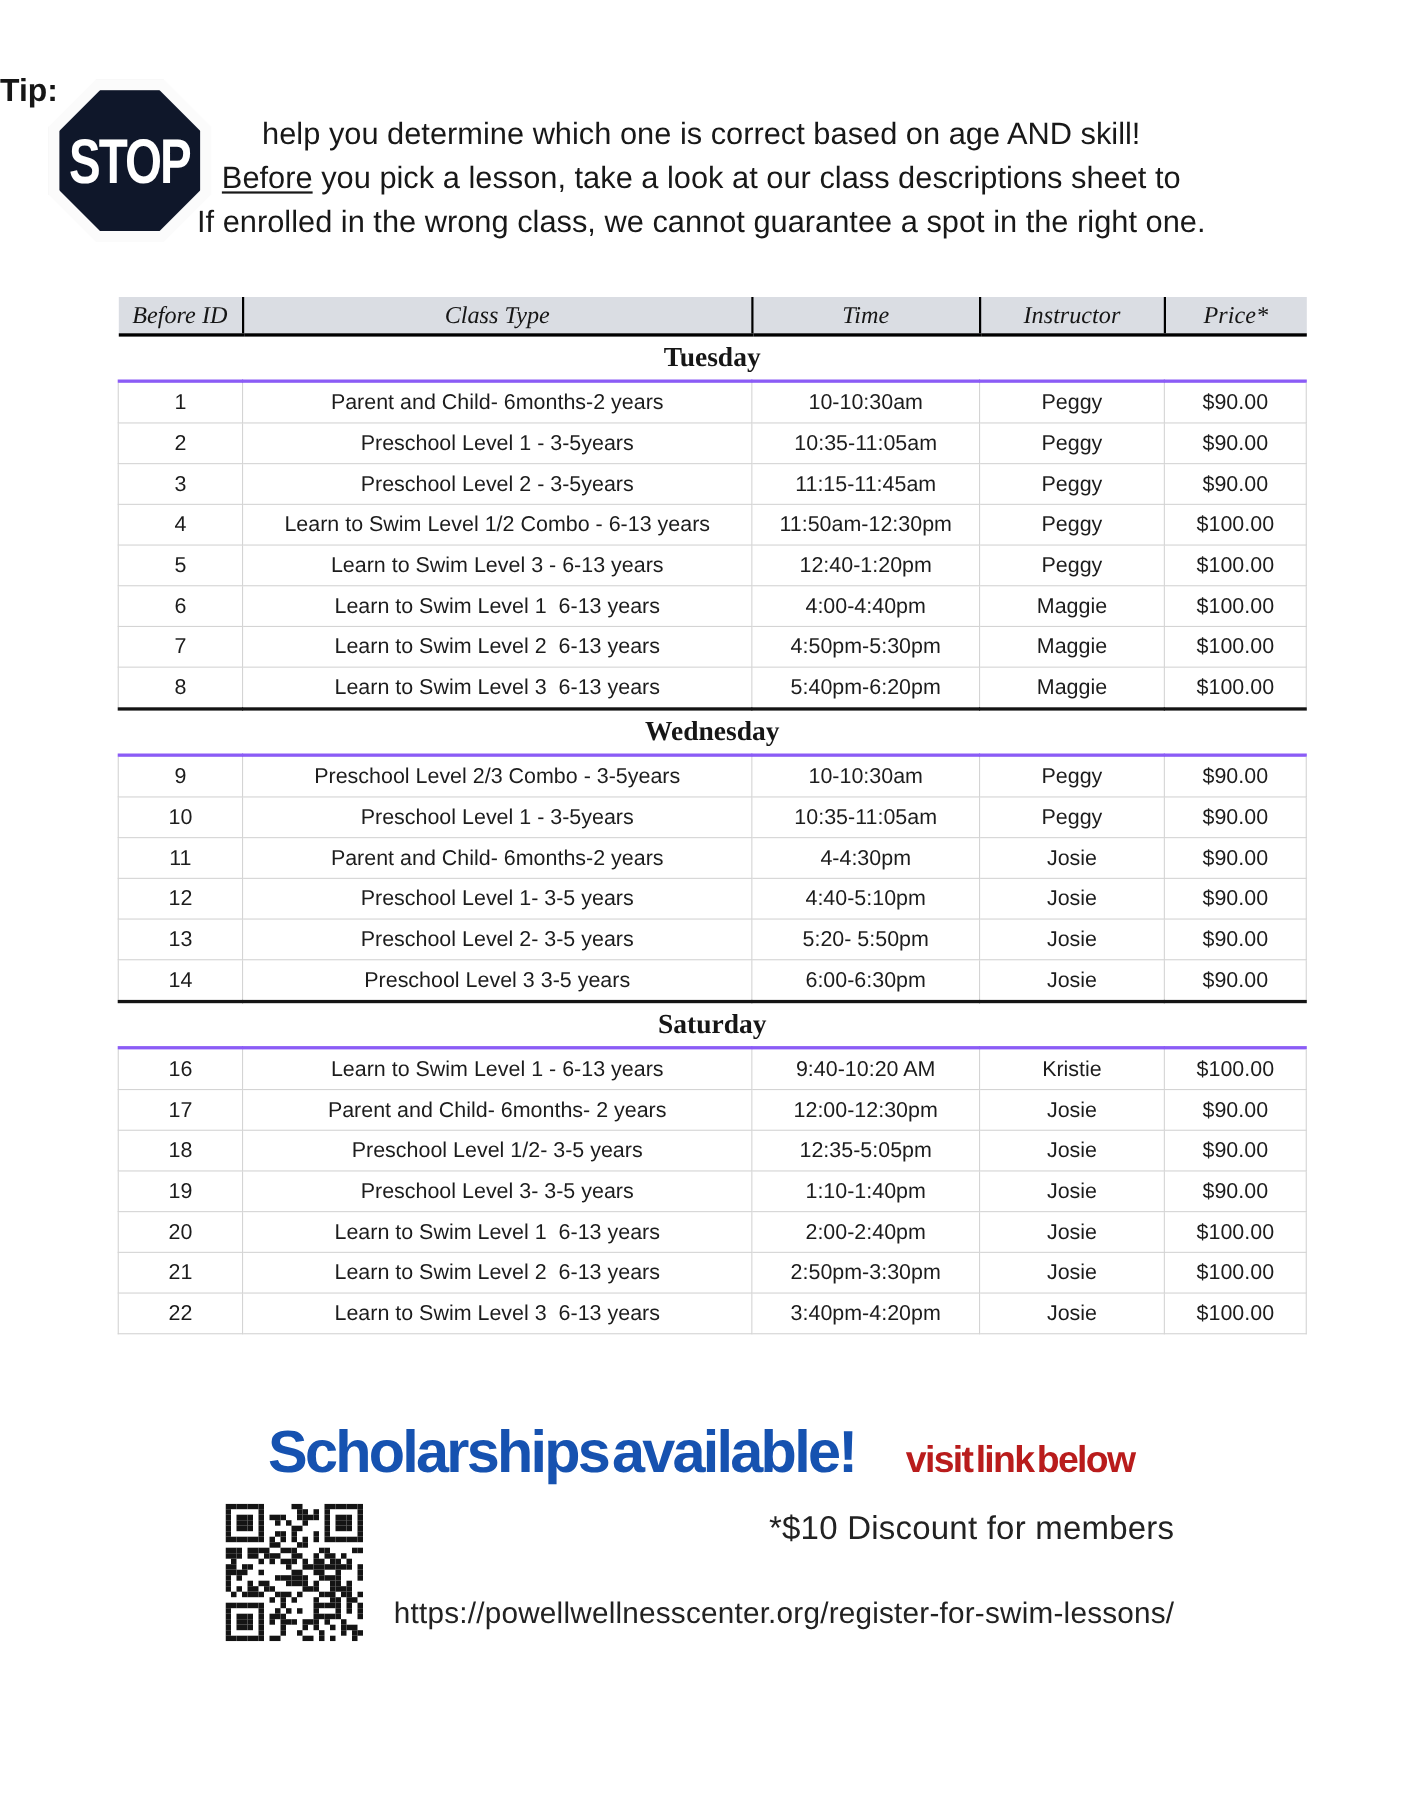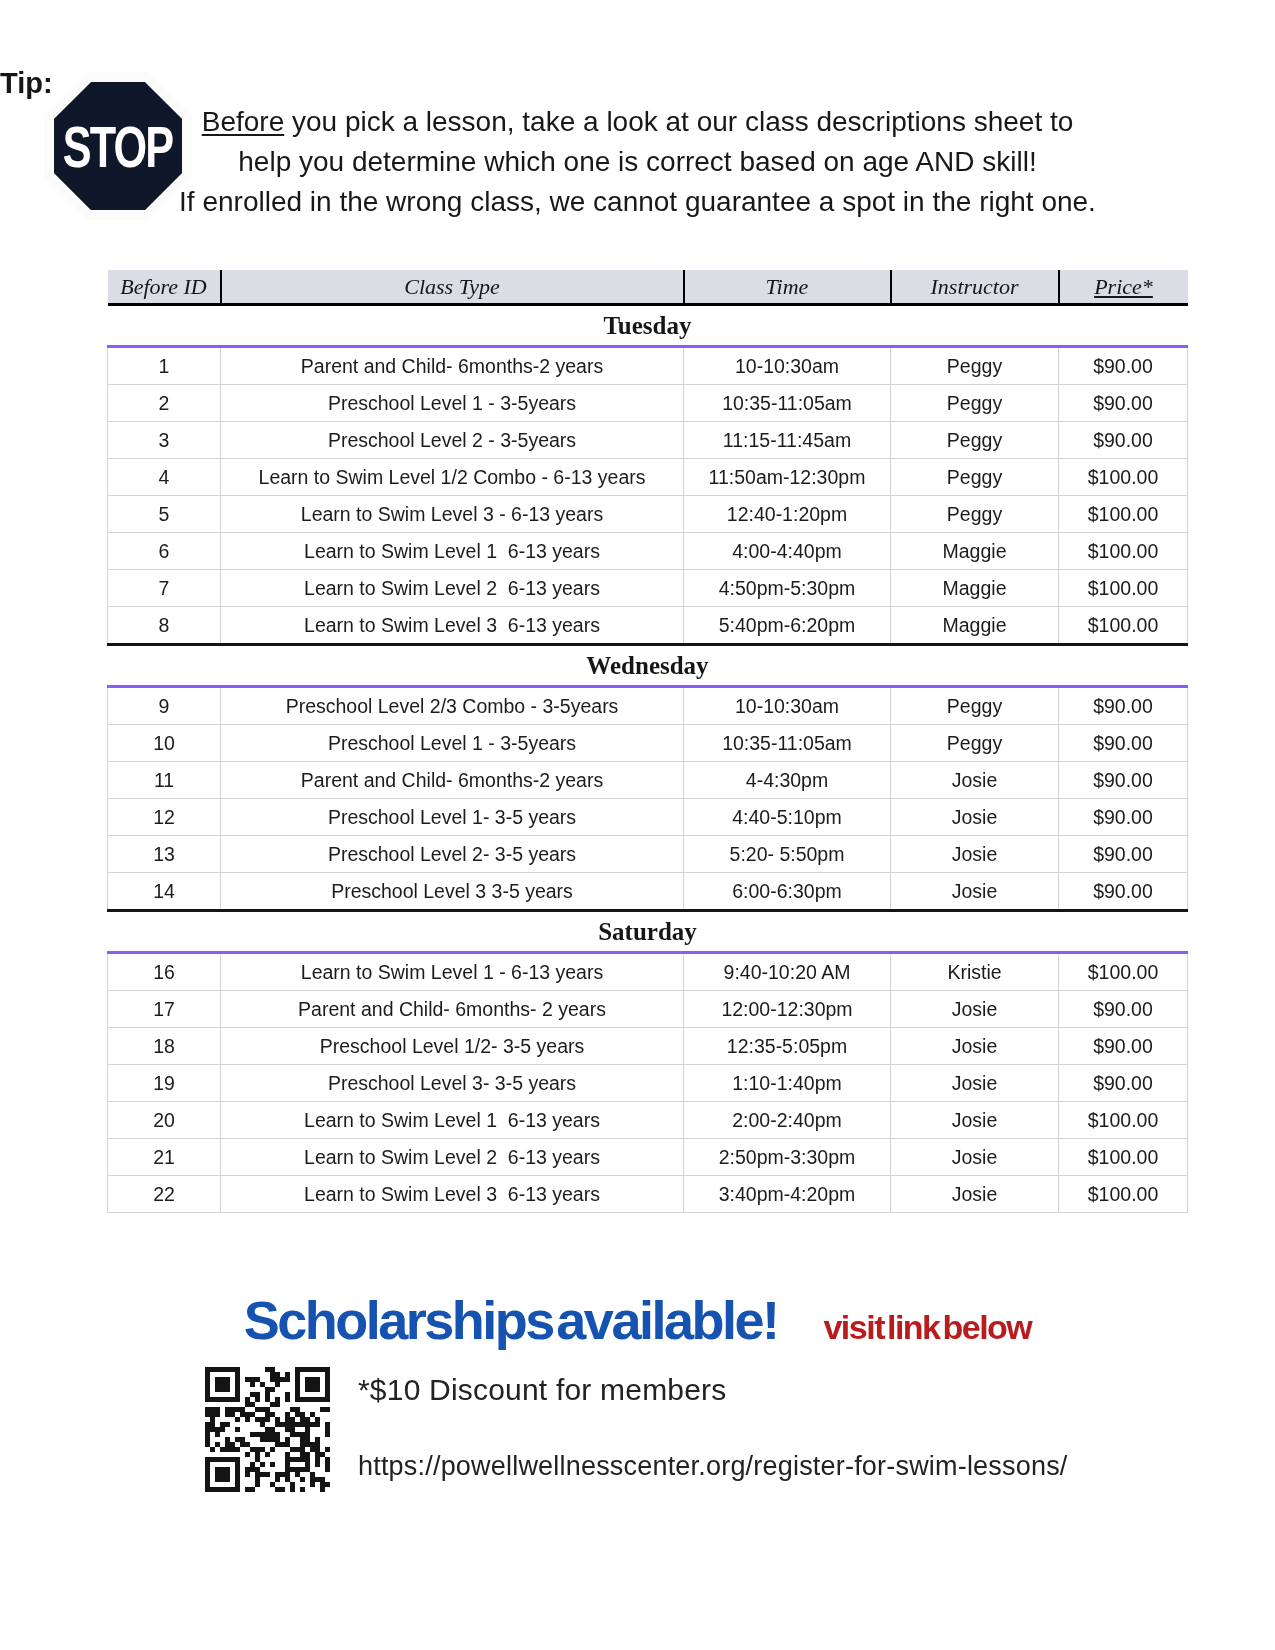--- a/index.html
+++ b/index.html
@@ -42,21 +42,21 @@
     border-collapse:collapse; table-layout:fixed;
     width:1080px; margin:48px 0 0 107px;
   }
   table.schedule thead td {
     background:#dadde3;
     font-family:"Liberation Serif", serif; font-style:italic;
     font-size:22px; text-align:center; vertical-align:middle;
     height:31px; padding:1px 0;
     border-right:2px solid #000; border-bottom:3px solid #000;
   }
-  table.schedule thead td:last-child { border-right:none;text-decoration:underline; }
+  table.schedule thead td:last-child { border-right:none; }
   tr.day-row td {
     font-family:"Liberation Serif", serif; font-weight:bold;
     font-size:25px; text-align:center; height:39px; vertical-align:middle;
     border-top:3px solid #141414; border-bottom:3px solid #8b5cf6;
     background:#fff; padding:0;
   }
   tr.data-row td {
     border:1px solid #d4d4d4;
     font-size:19.5px; text-align:center; vertical-align:middle;
     height:36px; color:#1c1c1c; white-space:pre; padding:0 2px;
@@ -70,38 +70,38 @@
   }
   .scholarships-text {
     font-size:54px; font-weight:bold; letter-spacing:-2.5px; word-spacing:-9px;
   }
   .visit-text {
     font-size:34px; font-weight:bold; letter-spacing:-1.5px; word-spacing:-5px;
   }
   .qr-section { display:flex; margin:20px 0 0 205px; gap:28px; }
   .qr-box { width:125px; height:125px; }
   .qr-box svg { width:125px; height:125px; display:block; }
-  .qr-text-col { padding-top:6px; }
+  .qr-text-col { padding-top:6px;text-align:right; }
   .discount-text { font-size:30px; color:#222; letter-spacing:0.2px; }
   .url-text { font-size:27px; color:#222; margin-top:44px; letter-spacing:0.2px; }
 </style>
 </head>
 <body>
 
 <div class="tip-section">
   <div class="stop-sign">
     <div class="stop-outer oct">
       <div class="stop-inner oct" style="background: #0f172a; text-align: right;">
         <span class="stop-text">STOP</span>
       </div>
     </div>
   </div>
   <div class="tip-heading">Tip:</div>
+  <div class="tip-line">help you determine which one is correct based on age AND skill!</div>
   <div class="tip-line"><span class="uline">Before</span><span> you pick a lesson, take a look at our class descriptions sheet to</span></div>
-  <div class="tip-line">help you determine which one is correct based on age AND skill!</div>
   <div class="tip-line">If enrolled in the wrong class, we cannot guarantee a spot in the right one.</div>
 </div>
 
 <table class="schedule">
   <colgroup>
     <col style="width:113px">
       <col style="width:463px">
       <col style="width:207px">
       <col style="width:168px">
       <col style="width:129px">

